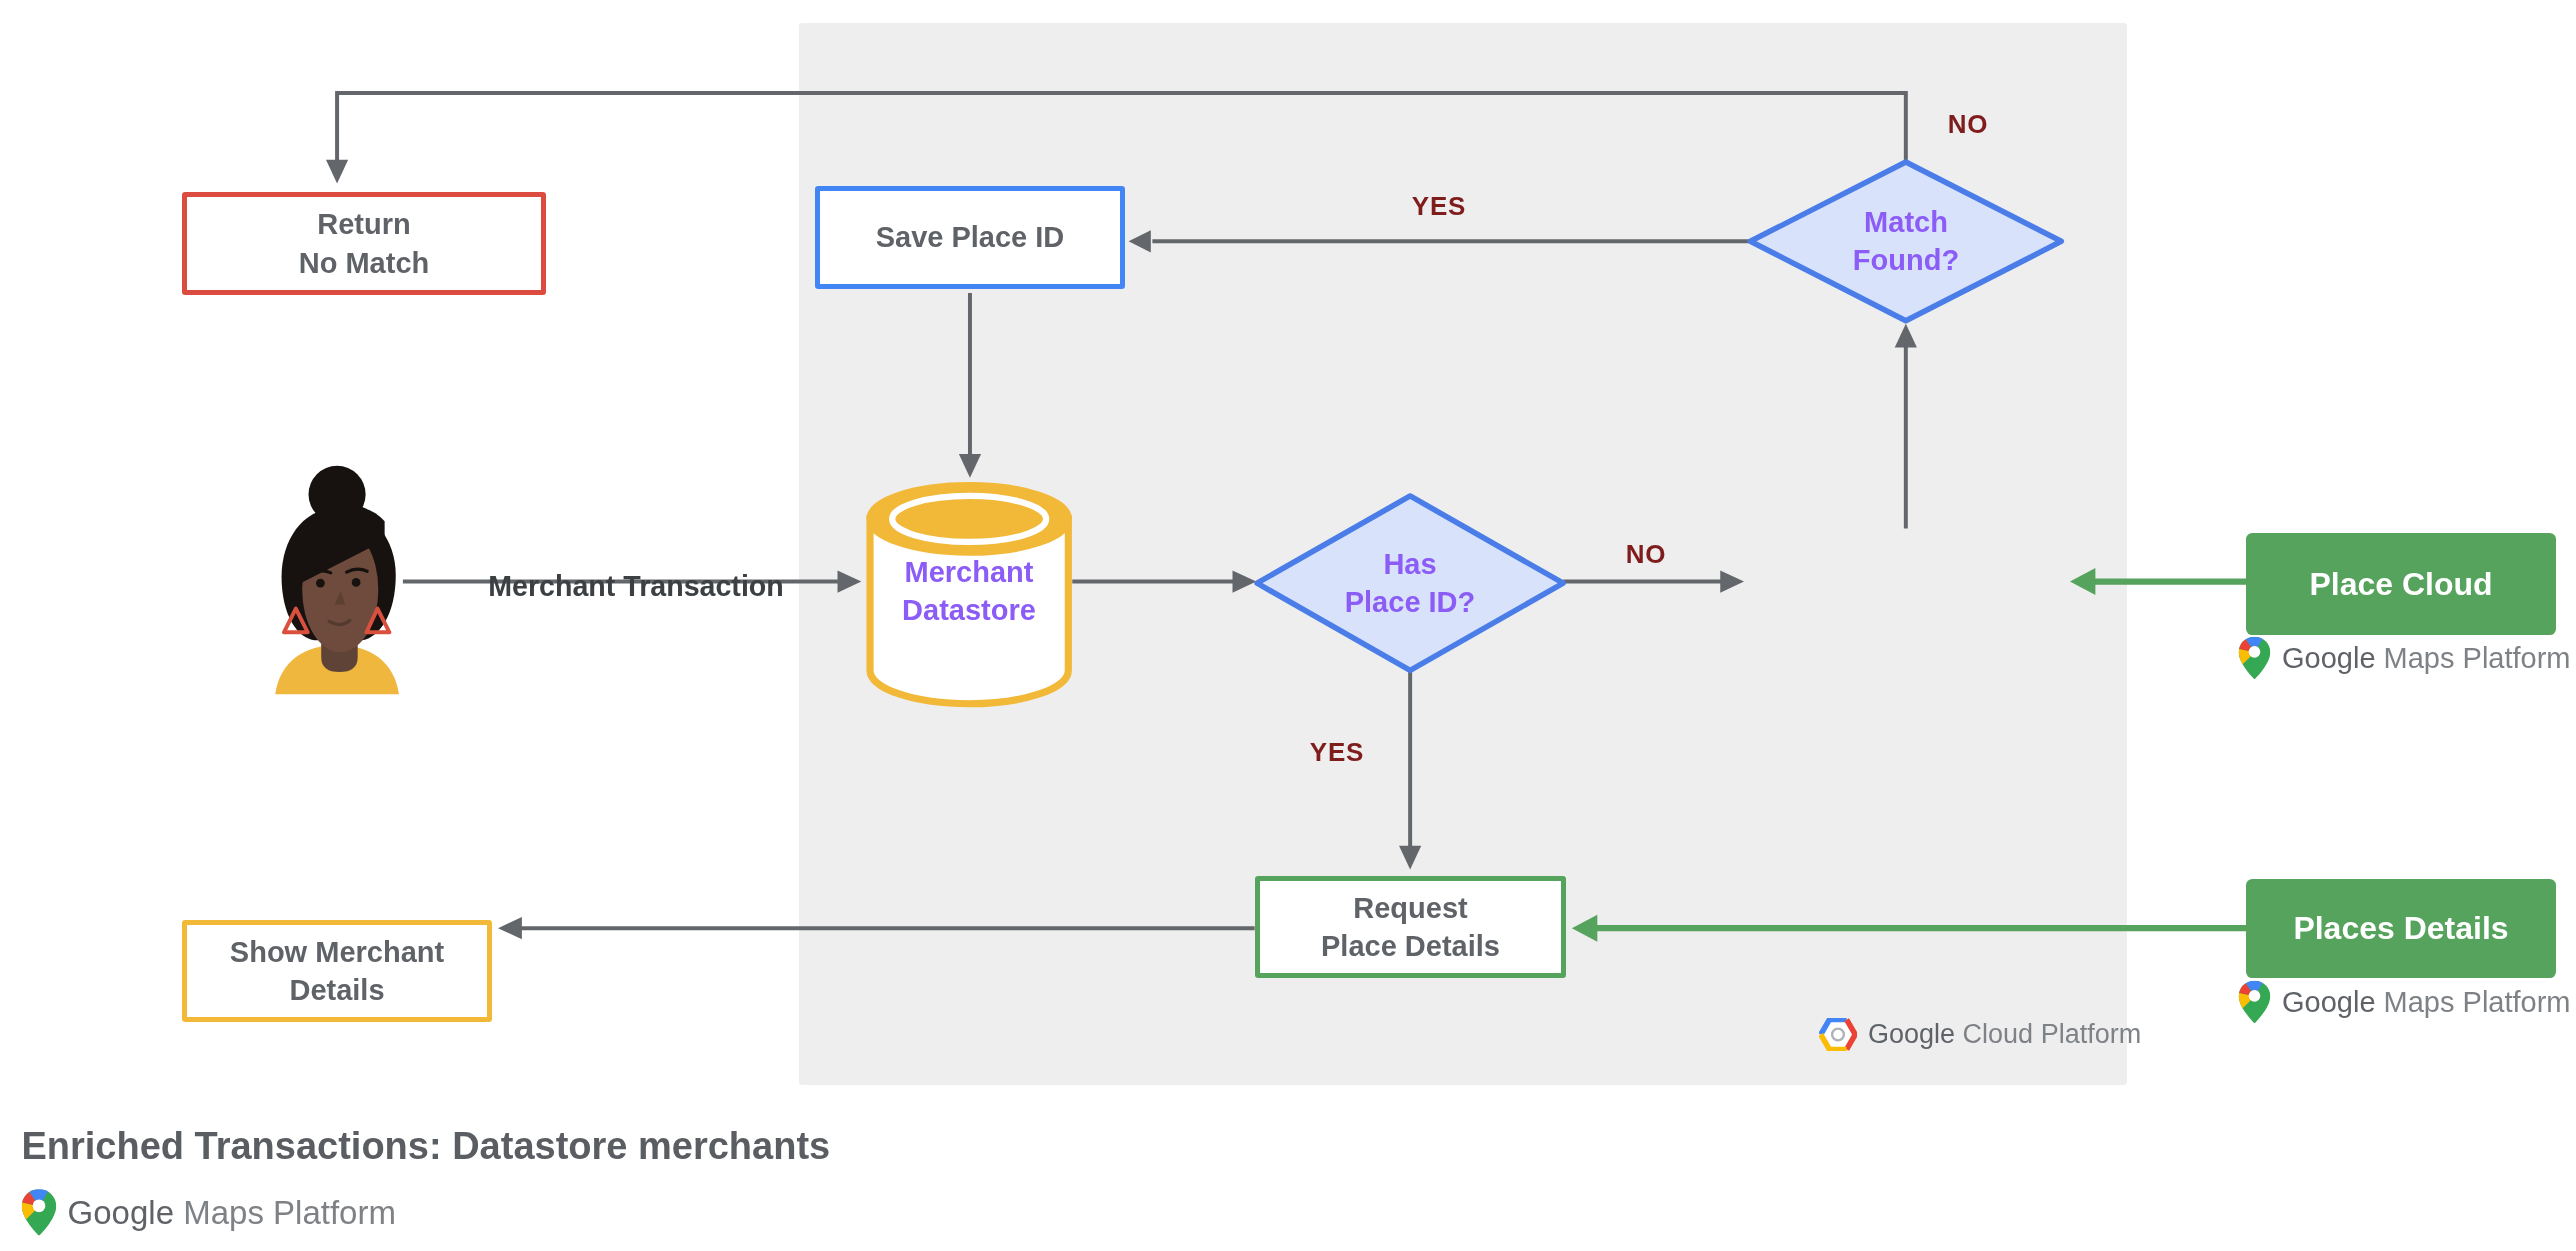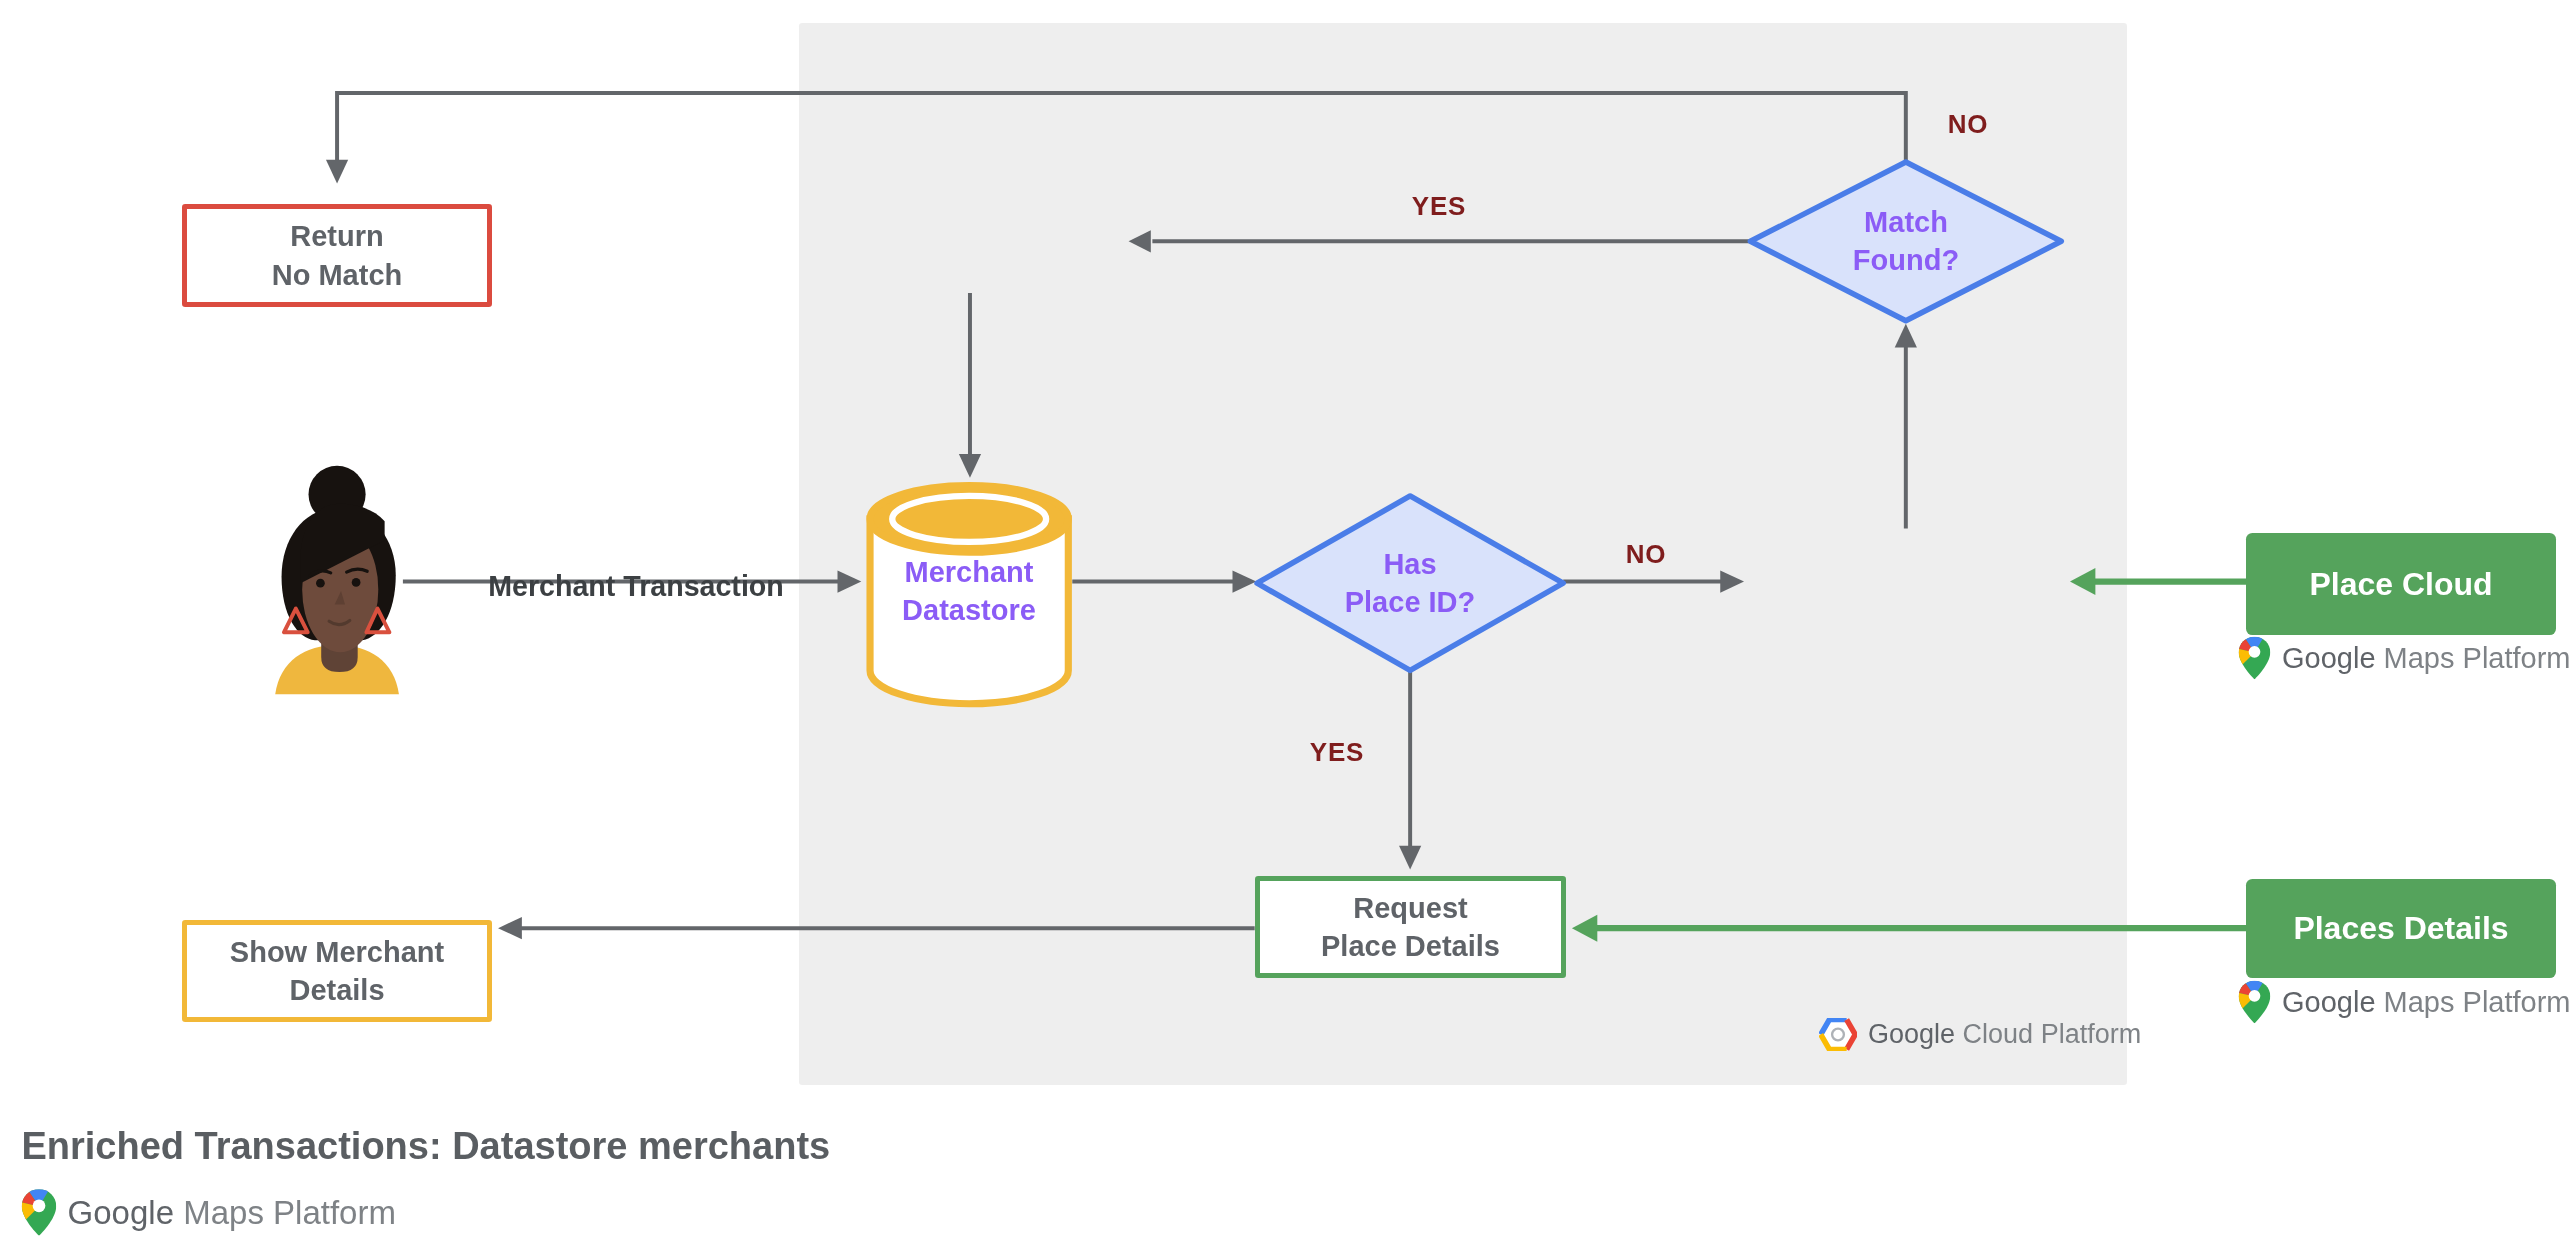--- a/index.html
+++ b/index.html
@@ -138,25 +138,28 @@
       <circle cx="59" cy="150" r="5.5" fill="#17120F"></circle>
       <circle cx="104" cy="149" r="5.5" fill="#17120F"></circle>
       <path d="M77,177 L90,177 L85,160 Z" fill="#5E4033"></path>
       <path d="M70,198 Q83,207 96,197" fill="none" stroke="#533A2E" stroke-width="4" stroke-linecap="round"></path>
       <path d="M28,182 L13,212 L43,212 Z" fill="none" stroke="#D9503E" stroke-width="5" stroke-linejoin="round"></path>
       <path d="M131,182 L117,212 L146,212 Z" fill="none" stroke="#D9503E" stroke-width="5" stroke-linejoin="round"></path>
     </g>
   </svg>
 
   
-  <div class="box b-red" style="left:182px;top:204px;width:310px;height:103px;">
+  <div class="box b-red" style="left:182px;top:192px;width:364px;height:103px;">
     <span class="pre">Return
 No Match</span>
   </div>
 
+  <div class="box b-blue" style="left:815px;top:186px;width:310px;height:103px;">
+    <span class="pre">Save Place ID</span>
+  </div>
 
 
   <div class="box b-green" style="left:1255px;top:876px;width:311px;height:102px;">
     <span class="pre">Request
 Place Details</span>
   </div>
 
   <div class="box b-yellow" style="left:182px;top:876px;width:310px;height:102px;">
     <span class="pre">Show Merchant
 Details</span>

